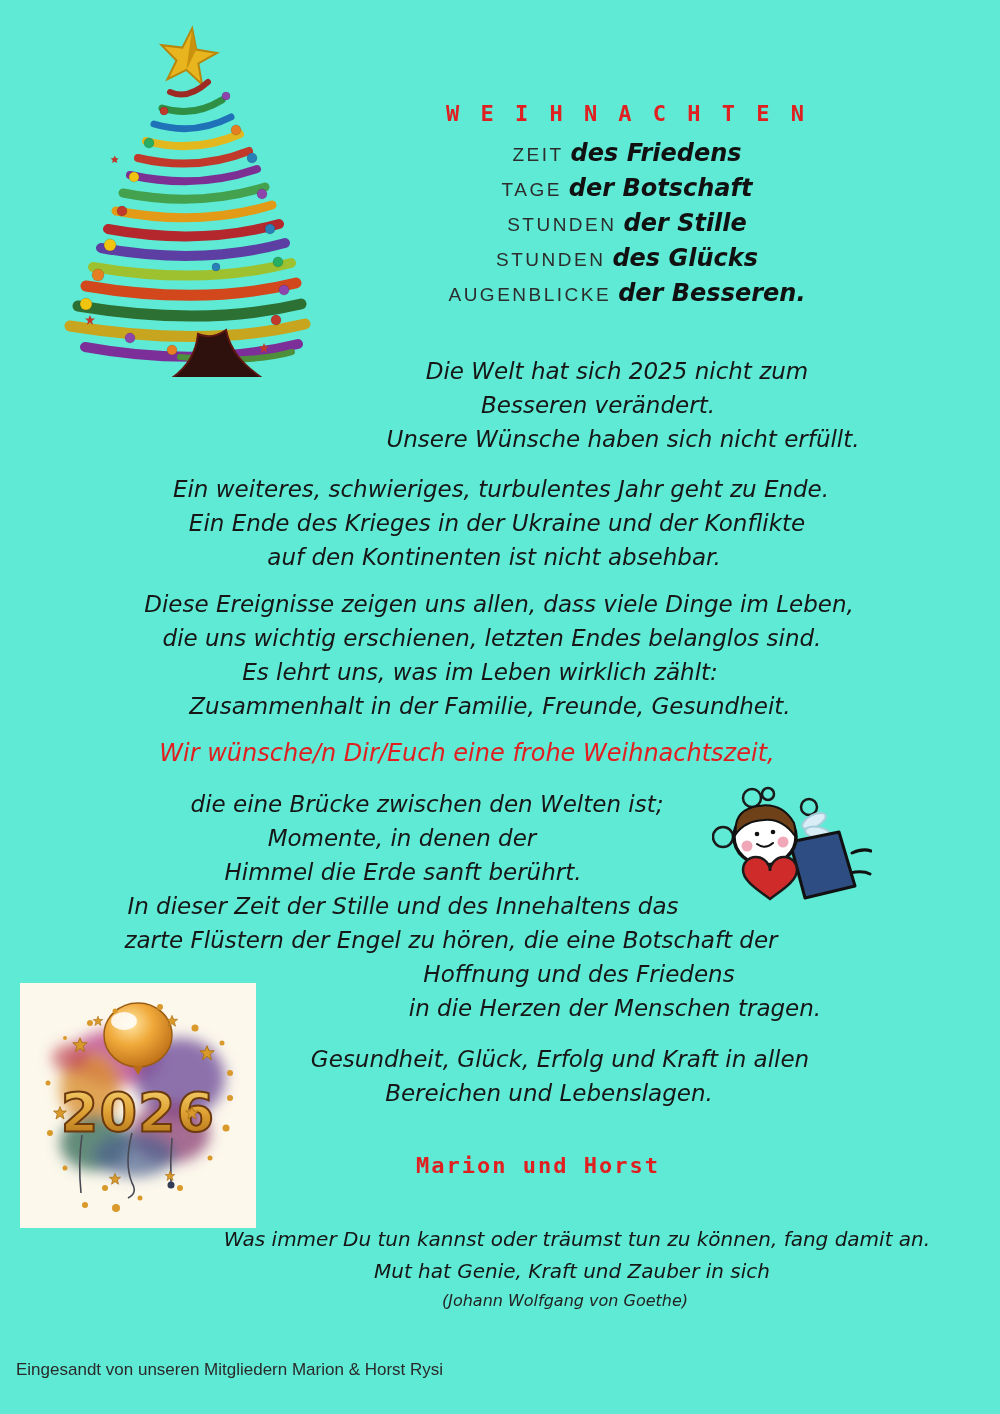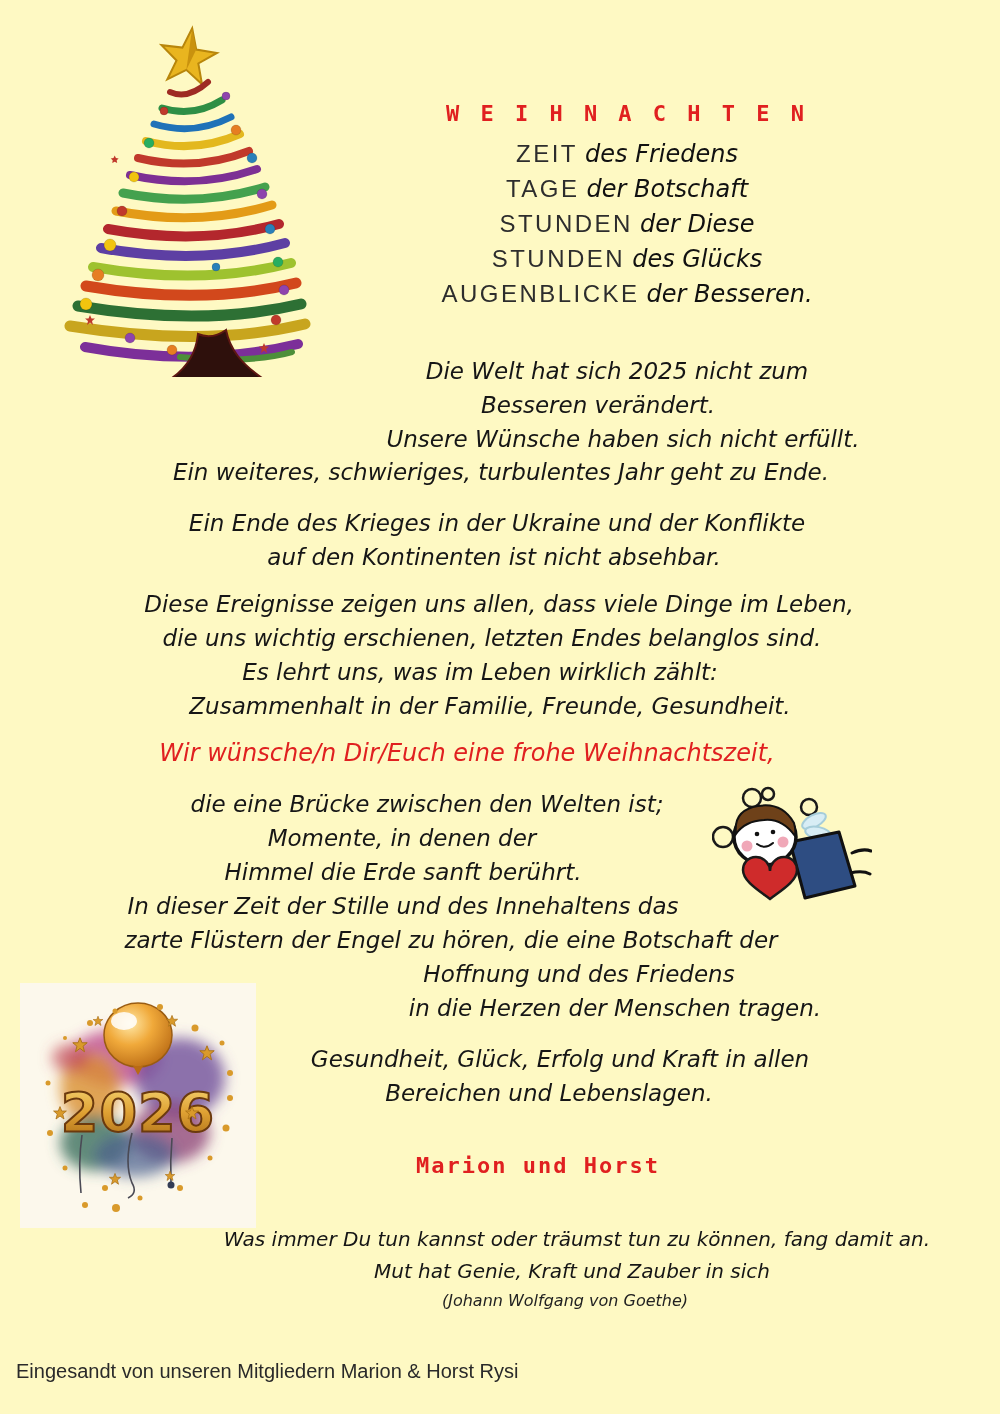--- a/index.html
+++ b/index.html
@@ -1,45 +1,45 @@
 <!DOCTYPE html>
 <html><head>
 <meta charset="utf-8">
 <style>
   html,body { margin:0; padding:0; background:#ffffff; }
   .page {
     position:relative; width:1000px; height:1414px; margin:0 auto;
-    background:#fef9c3; overflow:hidden;
+    background:#5eead4; overflow:hidden;
     font-family:"DejaVu Sans", sans-serif; color:#1c1c1c;
   }
   .line {
     position:absolute; left:0; width:1000px; text-align:center;
     white-space:nowrap; line-height:1.15;
   }
   
   .script { font-family:"DejaVu Sans", sans-serif; font-style:italic; font-size:23px; color:#161616; }
   .script-sm { font-family:"DejaVu Sans", sans-serif; font-style:italic; font-size:20px; color:#161616; }
   .script-xs { font-family:"DejaVu Sans", sans-serif; font-style:italic; font-size:16px; color:#222; }
   .red { color:#e02020; }
   .title {
     font-family:"DejaVu Sans Mono", monospace; font-size:22px;
     letter-spacing:4px; color:#e02020; font-weight:bold;
   }
   .caps-label {
-    font-family:"Liberation Sans", sans-serif; font-size:24px;
+    font-family:"Liberation Sans", sans-serif; font-size:19px;
     letter-spacing:2.5px; color:#2d2d2d; margin-right:7px;
   }
-  .hdr-script { font-family:"DejaVu Sans", sans-serif; font-style:italic; font-weight:normal; font-size:24px; color:#111; }
+  .hdr-script { font-family:"DejaVu Sans", sans-serif; font-style:italic; font-weight:bold; font-size:24px; color:#111; }
   .signature {
     font-family:"DejaVu Sans Mono", monospace; font-size:22px;
     letter-spacing:2px; color:#e02020; font-weight:bold;
   }
   .footer-text {
     position:absolute; left:16px; top:1360px;
-    font-family:"Liberation Sans", sans-serif; font-size:20px; color:#2a2a2a;
+    font-family:"Liberation Sans", sans-serif; font-size:17px; color:#2a2a2a;
   }
   .art { position:absolute; }
 </style>
 </head>
 <body>
 
 <div class="page">
 
   <div class="art" style="left:30px; top:12px; width:300px; height:365px;">
     <svg width="300" height="365" viewBox="0 0 300 365">
@@ -100,34 +100,34 @@
 
   <div class="line title" style="top:101px; transform:translateX(127px);">W E I H N A C H T E N</div>
 
   <div class="line" style="top:140px; transform:translateX(127px);">
     <span class="caps-label">ZEIT</span><span class="hdr-script">des Friedens</span>
   </div>
   <div class="line" style="top:175px; transform:translateX(127px);">
     <span class="caps-label">TAGE</span><span class="hdr-script">der Botschaft</span>
   </div>
   <div class="line" style="top:210px; transform:translateX(127px);">
-    <span class="caps-label">STUNDEN</span><span class="hdr-script">der Diese</span>
+    <span class="caps-label">STUNDEN</span><span class="hdr-script">der Stille</span>
   </div>
   <div class="line" style="top:245px; transform:translateX(127px);">
     <span class="caps-label">STUNDEN</span><span class="hdr-script">des Glücks</span>
   </div>
   <div class="line" style="top:280px; transform:translateX(127px);">
     <span class="caps-label">AUGENBLICKE</span><span class="hdr-script">der Besseren.</span>
   </div>
 
   <div class="line script" style="top:358px; transform:translateX(117px);">Die Welt hat sich 2025 nicht zum</div>
   <div class="line script" style="top:392px; transform:translateX(98px);">Besseren verändert.</div>
   <div class="line script" style="top:426px; transform:translateX(123px);">Unsere Wünsche haben sich nicht erfüllt.</div>
 
-  <div class="line script" style="top:459px; transform:translateX(1px);">Ein weiteres, schwieriges, turbulentes Jahr geht zu Ende.</div>
+  <div class="line script" style="top:476px; transform:translateX(1px);">Ein weiteres, schwieriges, turbulentes Jahr geht zu Ende.</div>
   <div class="line script" style="top:510px; transform:translateX(-3px);">Ein Ende des Krieges in der Ukraine und der Konflikte</div>
   <div class="line script" style="top:544px; transform:translateX(-6px);">auf den Kontinenten ist nicht absehbar.</div>
 
   <div class="line script" style="top:591px; transform:translateX(-1px);text-align:center;">Diese Ereignisse zeigen uns allen, dass viele Dinge im Leben,</div>
   <div class="line script" style="top:625px; transform:translateX(-8px);">die uns wichtig erschienen, letzten Endes belanglos sind.</div>
   <div class="line script" style="top:659px; transform:translateX(-20px);">Es lehrt uns, was im Leben wirklich zählt:</div>
   <div class="line script" style="top:693px; transform:translateX(-10px);">Zusammenhalt in der Familie, Freunde, Gesundheit.</div>
 
   <div class="line script red" style="top:740px; font-size:24px; transform:translateX(-33px);">Wir wünsche/n Dir/Euch eine frohe Weihnachtszeit,</div>
 

